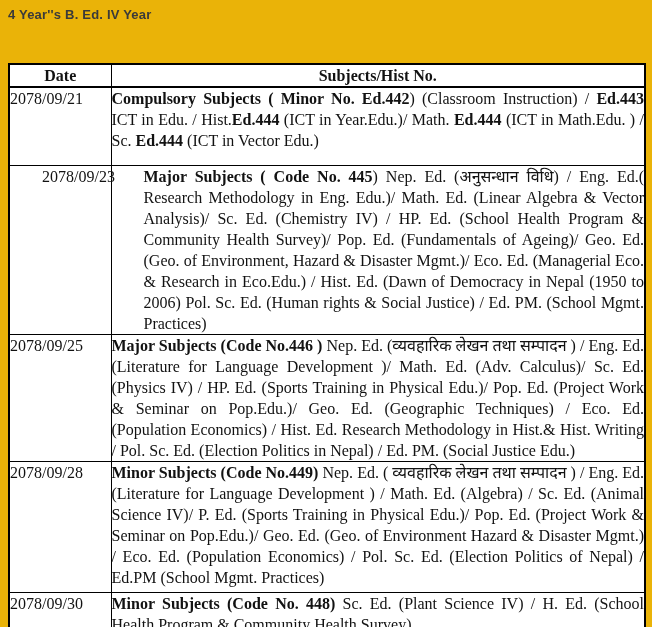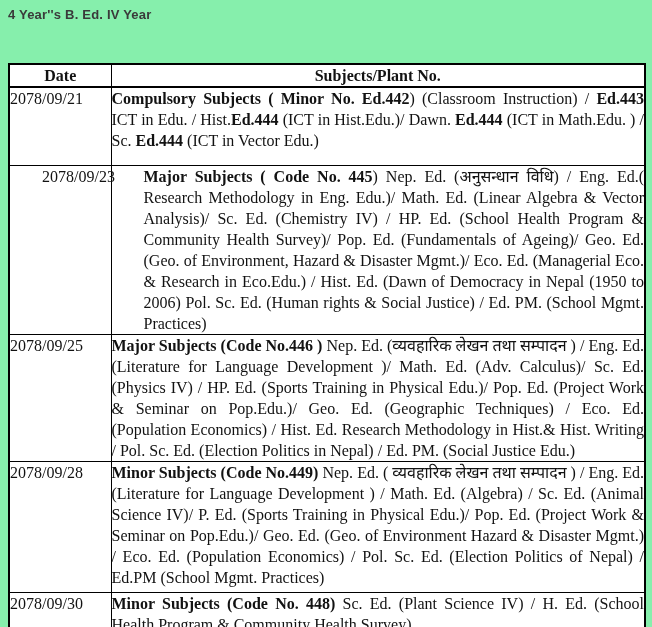--- a/index.html
+++ b/index.html
@@ -7,21 +7,21 @@
     padding: 0;
     background: #ffffff;
     width: 652px;
     height: 627px;
     overflow: hidden;
   }
   .page {
     position: relative;
     width: 652px;
     height: 627px;
-    background: #86efac;
+    background: #eab308;
   }
   .page-title {
     position: absolute;
     left: 8px;
     top: 7px;
     font-family: "Liberation Sans", "DejaVu Sans", sans-serif;
     font-weight: bold;
     font-size: 13px;
     color: #3a3a3a;
     letter-spacing: 0.2px;
@@ -77,27 +77,27 @@
   <div class="page-title">4 Year''s B. Ed. IV Year</div>
 
   <table class="schedule">
     <colgroup>
       <col class="date-col">
       <col class="subj-col">
     </colgroup>
     <thead>
       <tr>
         <th>Date</th>
-        <th>Subjects/Plant No.</th>
+        <th>Subjects/Hist No.</th>
       </tr>
     </thead>
     <tbody>
       <tr class="r1">
         <td class="date-cell">2078/09/21</td>
-        <td class="subjects-cell"><b>Compulsory Subjects ( Minor No. Ed.442</b><span>)  (Classroom Instruction) / </span><b>Ed.443</b><span> ICT in Edu. / Hist.</span><b>Ed.444</b><span> (ICT in Hist.Edu.)/ Dawn. </span><b>Ed.444</b><span> (ICT in Math.Edu. ) / Sc. </span><b>Ed.444</b><span> (ICT in Vector Edu.)</span></td>
+        <td class="subjects-cell"><b>Compulsory Subjects ( Minor No. Ed.442</b><span>)  (Classroom Instruction) / </span><b>Ed.443</b><span> ICT in Edu. / Hist.</span><b>Ed.444</b><span> (ICT in Year.Edu.)/ Math. </span><b>Ed.444</b><span> (ICT in Math.Edu. ) / Sc. </span><b>Ed.444</b><span> (ICT in Vector Edu.)</span></td>
       </tr>
       <tr class="r2">
         <td class="date-cell">2078/09/23</td>
         <td class="subjects-cell"><b>Major Subjects ( Code No. 445</b><span>) Nep. Ed. (अनुसन्धान विधि) / Eng. Ed.( Research Methodology in Eng. Edu.)/ Math. Ed. (Linear Algebra &amp; Vector Analysis)/ Sc. Ed. (Chemistry IV) / HP. Ed. (School Health Program &amp; Community Health Survey)/ Pop. Ed. (Fundamentals of Ageing)/ Geo. Ed. (Geo. of Environment, Hazard &amp; Disaster Mgmt.)/ Eco. Ed. (Managerial Eco. &amp; Research in Eco.Edu.) / Hist. Ed. (Dawn of Democracy in Nepal (1950 to 2006) Pol. Sc. Ed. (Human rights &amp; Social Justice) / Ed. PM. (School Mgmt. Practices)</span></td>
       </tr>
       <tr class="r3">
         <td class="date-cell">2078/09/25</td>
         <td class="subjects-cell"><b>Major Subjects (Code No.446 )</b><span>  Nep. Ed. (व्यवहारिक लेखन तथा सम्पादन ) / Eng. Ed. (Literature for Language Development )/ Math. Ed. (Adv. Calculus)/ Sc. Ed. (Physics IV) / HP. Ed. (Sports Training in Physical Edu.)/ Pop. Ed. (Project Work &amp; Seminar on Pop.Edu.)/ Geo. Ed. (Geographic Techniques) / Eco. Ed. (Population Economics) / Hist. Ed. Research Methodology in Hist.&amp; Hist. Writing / Pol. Sc. Ed. (Election Politics in Nepal) / Ed. PM. (Social Justice Edu.)</span></td>
       </tr>
       <tr class="r4">

